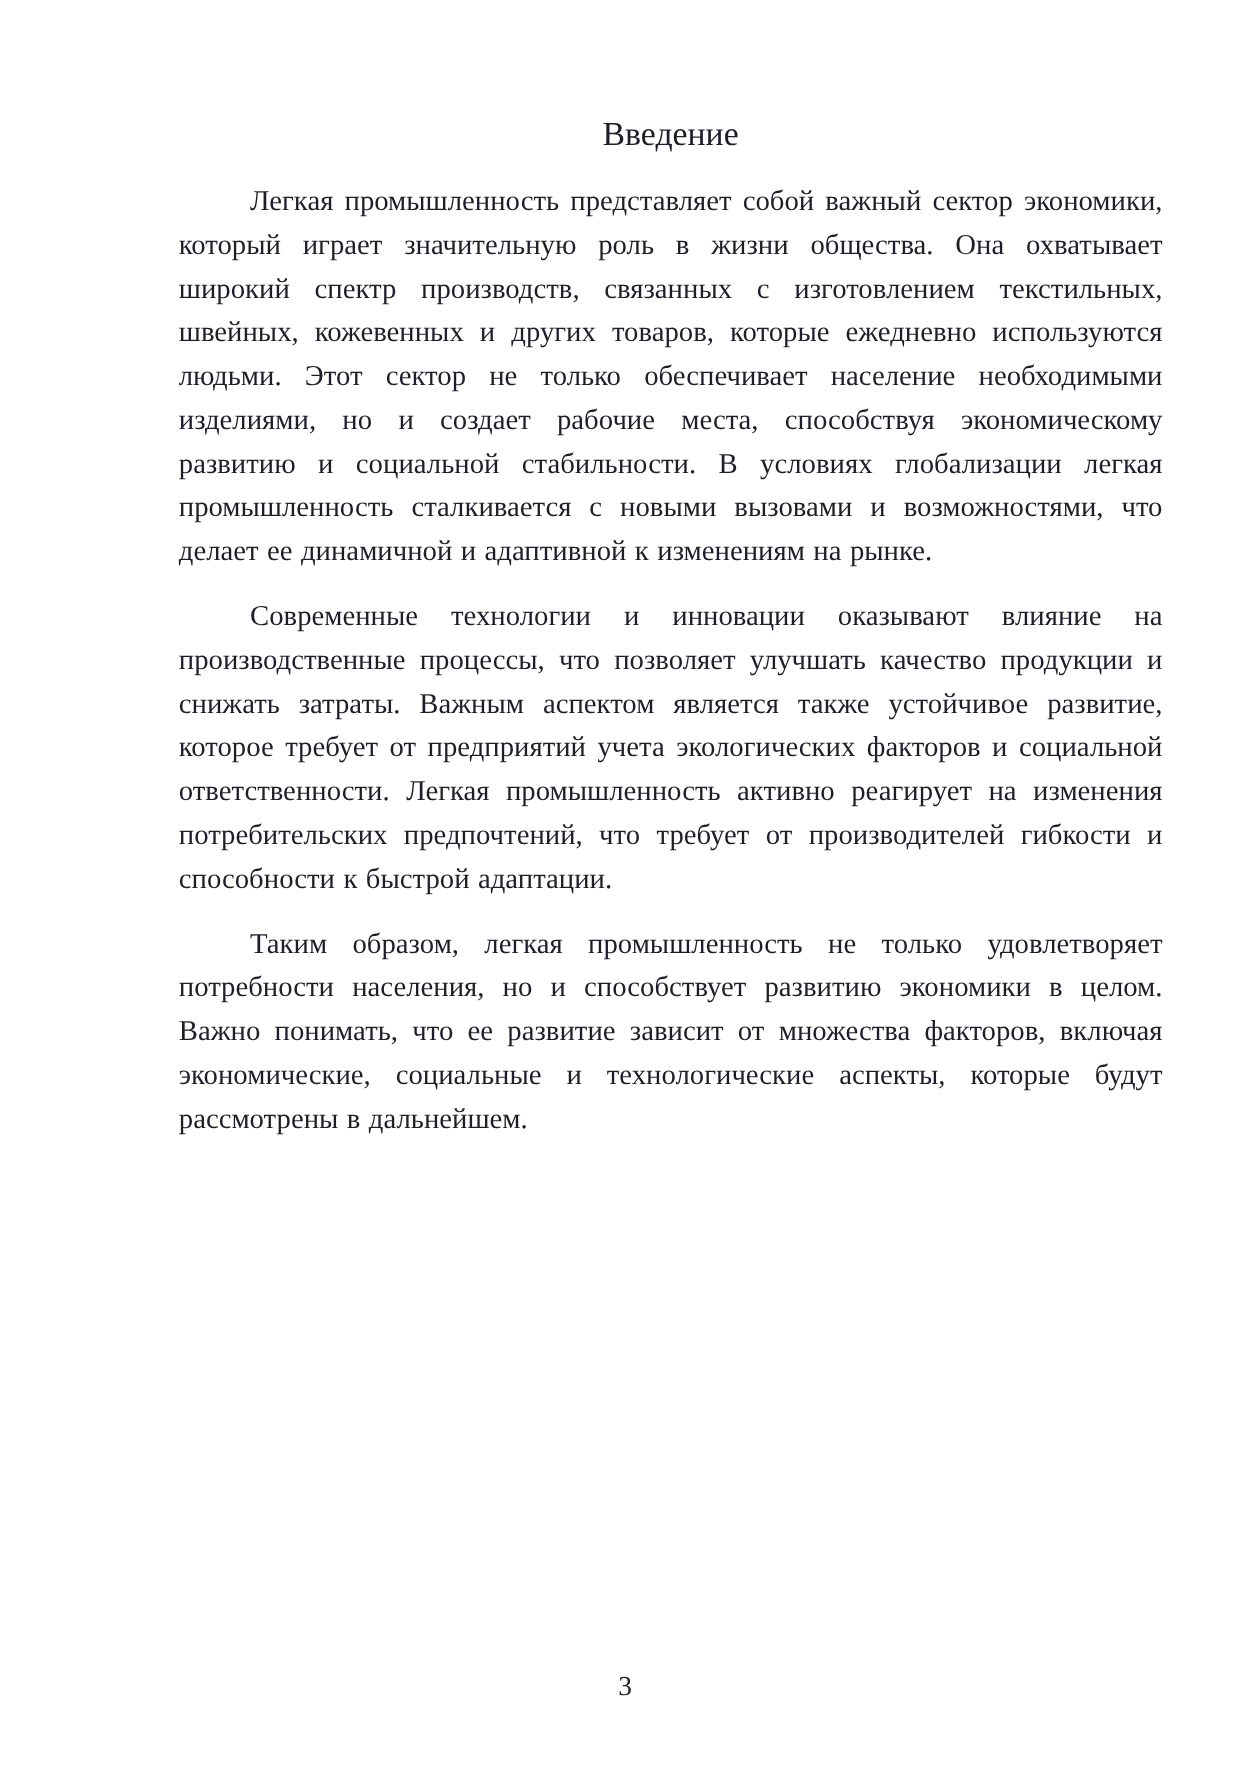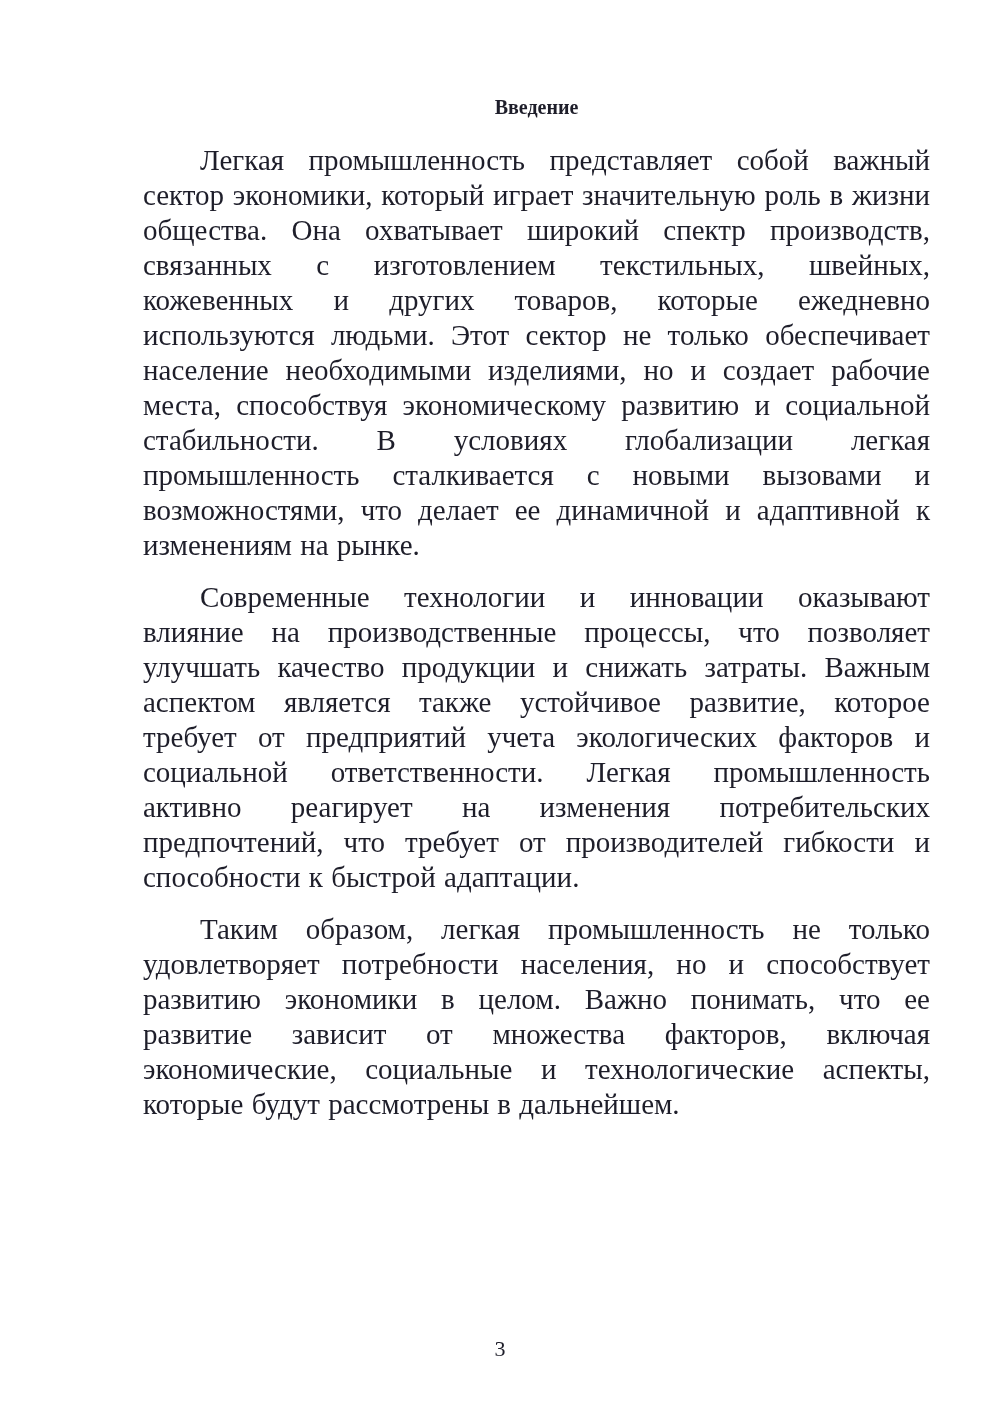--- a/index.html
+++ b/index.html
@@ -20,29 +20,29 @@
     position: absolute;
     top: 0;
     left: 0;
     width: 1000px;
     height: 1414px;
     background: #ffffff;
     padding: 90px 70px 60px 143px; 
   }
 
   .doc-title {
-    font-size: 20px;
-    font-weight: bold;
+    font-size: 27px;
+    font-weight: normal;
     text-align: center;
     line-height: 35px;
     margin-bottom: 18px;
   }
 
   .doc-paragraph {
-    font-size: 29px;
+    font-size: 23px;
     line-height: 35px;
     text-align: justify;
     text-indent: 57px;
     margin-bottom: 17px;
     word-spacing: 1px;
   }
 
   .page-number {
     position: absolute;
     bottom: 52px;

